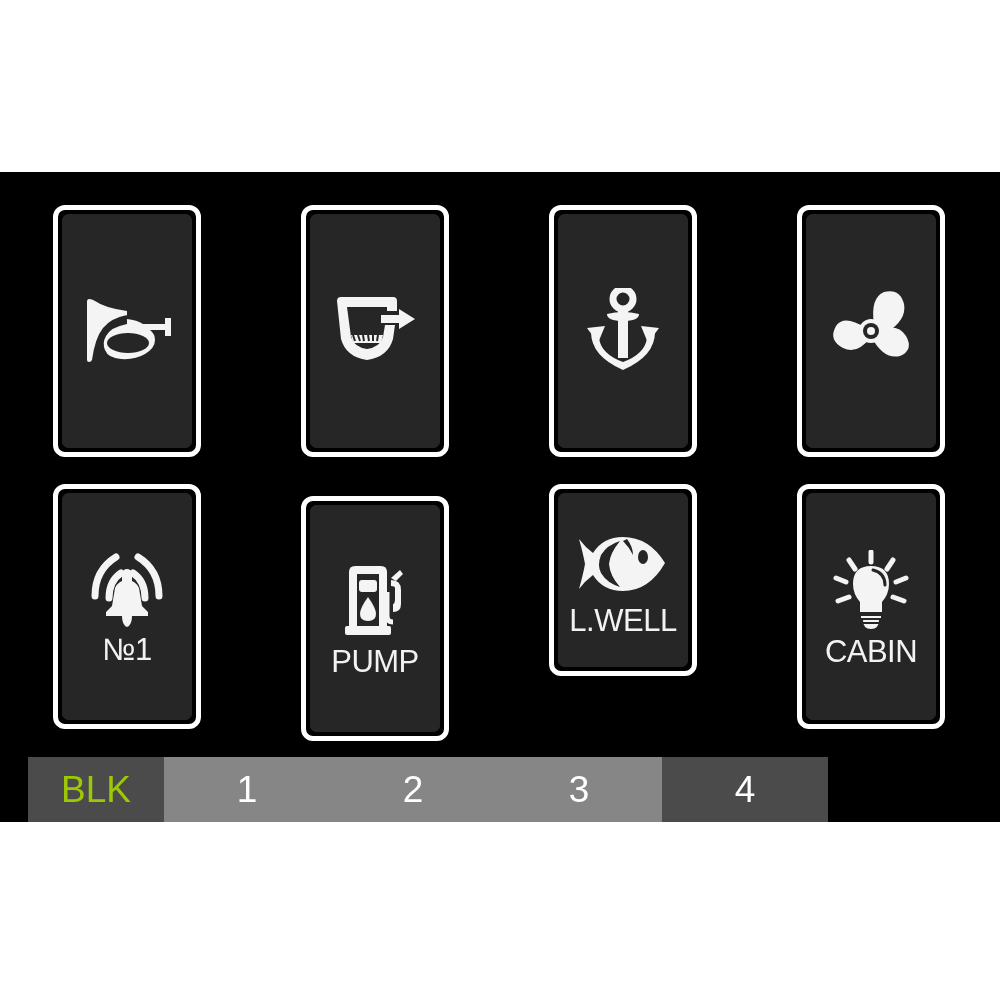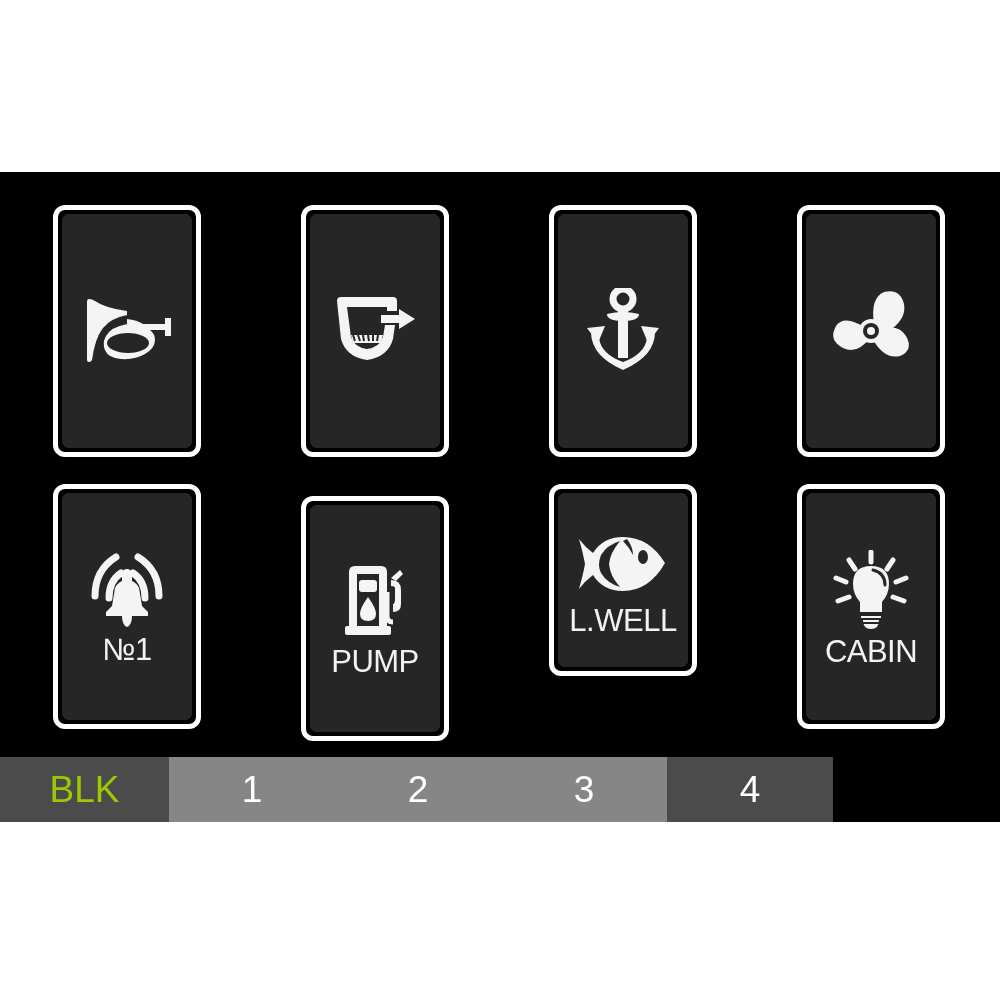--- a/index.html
+++ b/index.html
@@ -104,21 +104,21 @@
   .navseg {
     height: 100%;
     display: flex;
     align-items: center;
     justify-content: center;
     font-family: "Liberation Sans", sans-serif;
     font-size: 37px;
     line-height: 1;
     box-sizing: border-box;
   }
-  .navseg.w-wide   { width: 169px; }
+  .navseg.w-wide   { width: 136px; margin-left: 28px; }
   .navseg.w-narrow { width: 166px; }
 
   .navseg.bg-dark  { background: #4b4b4b; }
   .navseg.bg-gray  { background: #868686; }
   .navseg.fg-green { color: #9cc904; }
   .navseg.fg-white { color: #ffffff; }
 </style>
 </head>
 <body>
 

